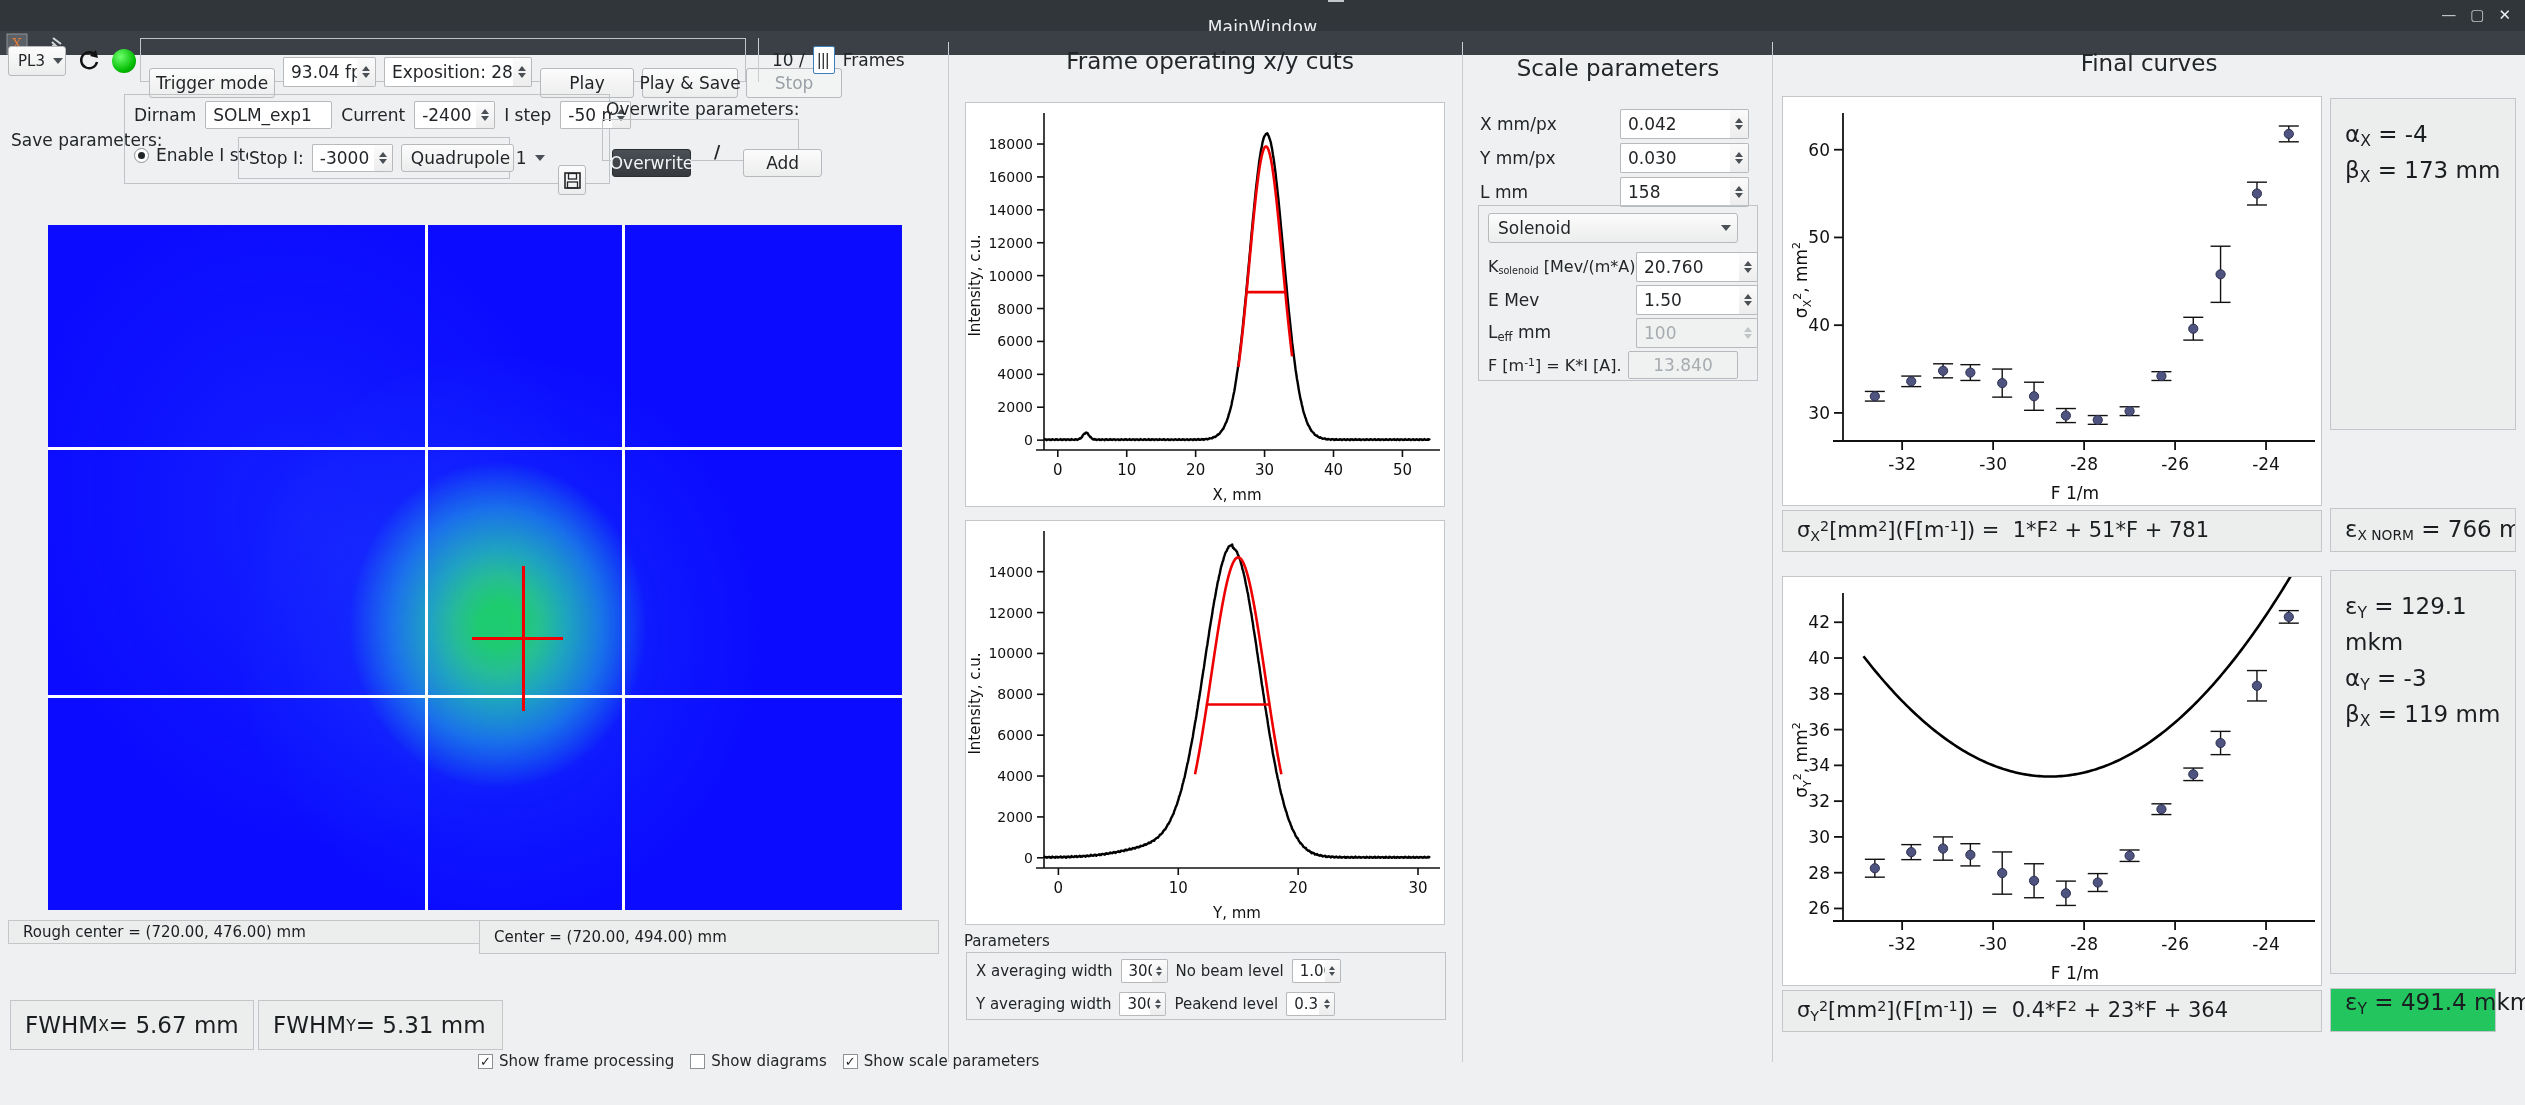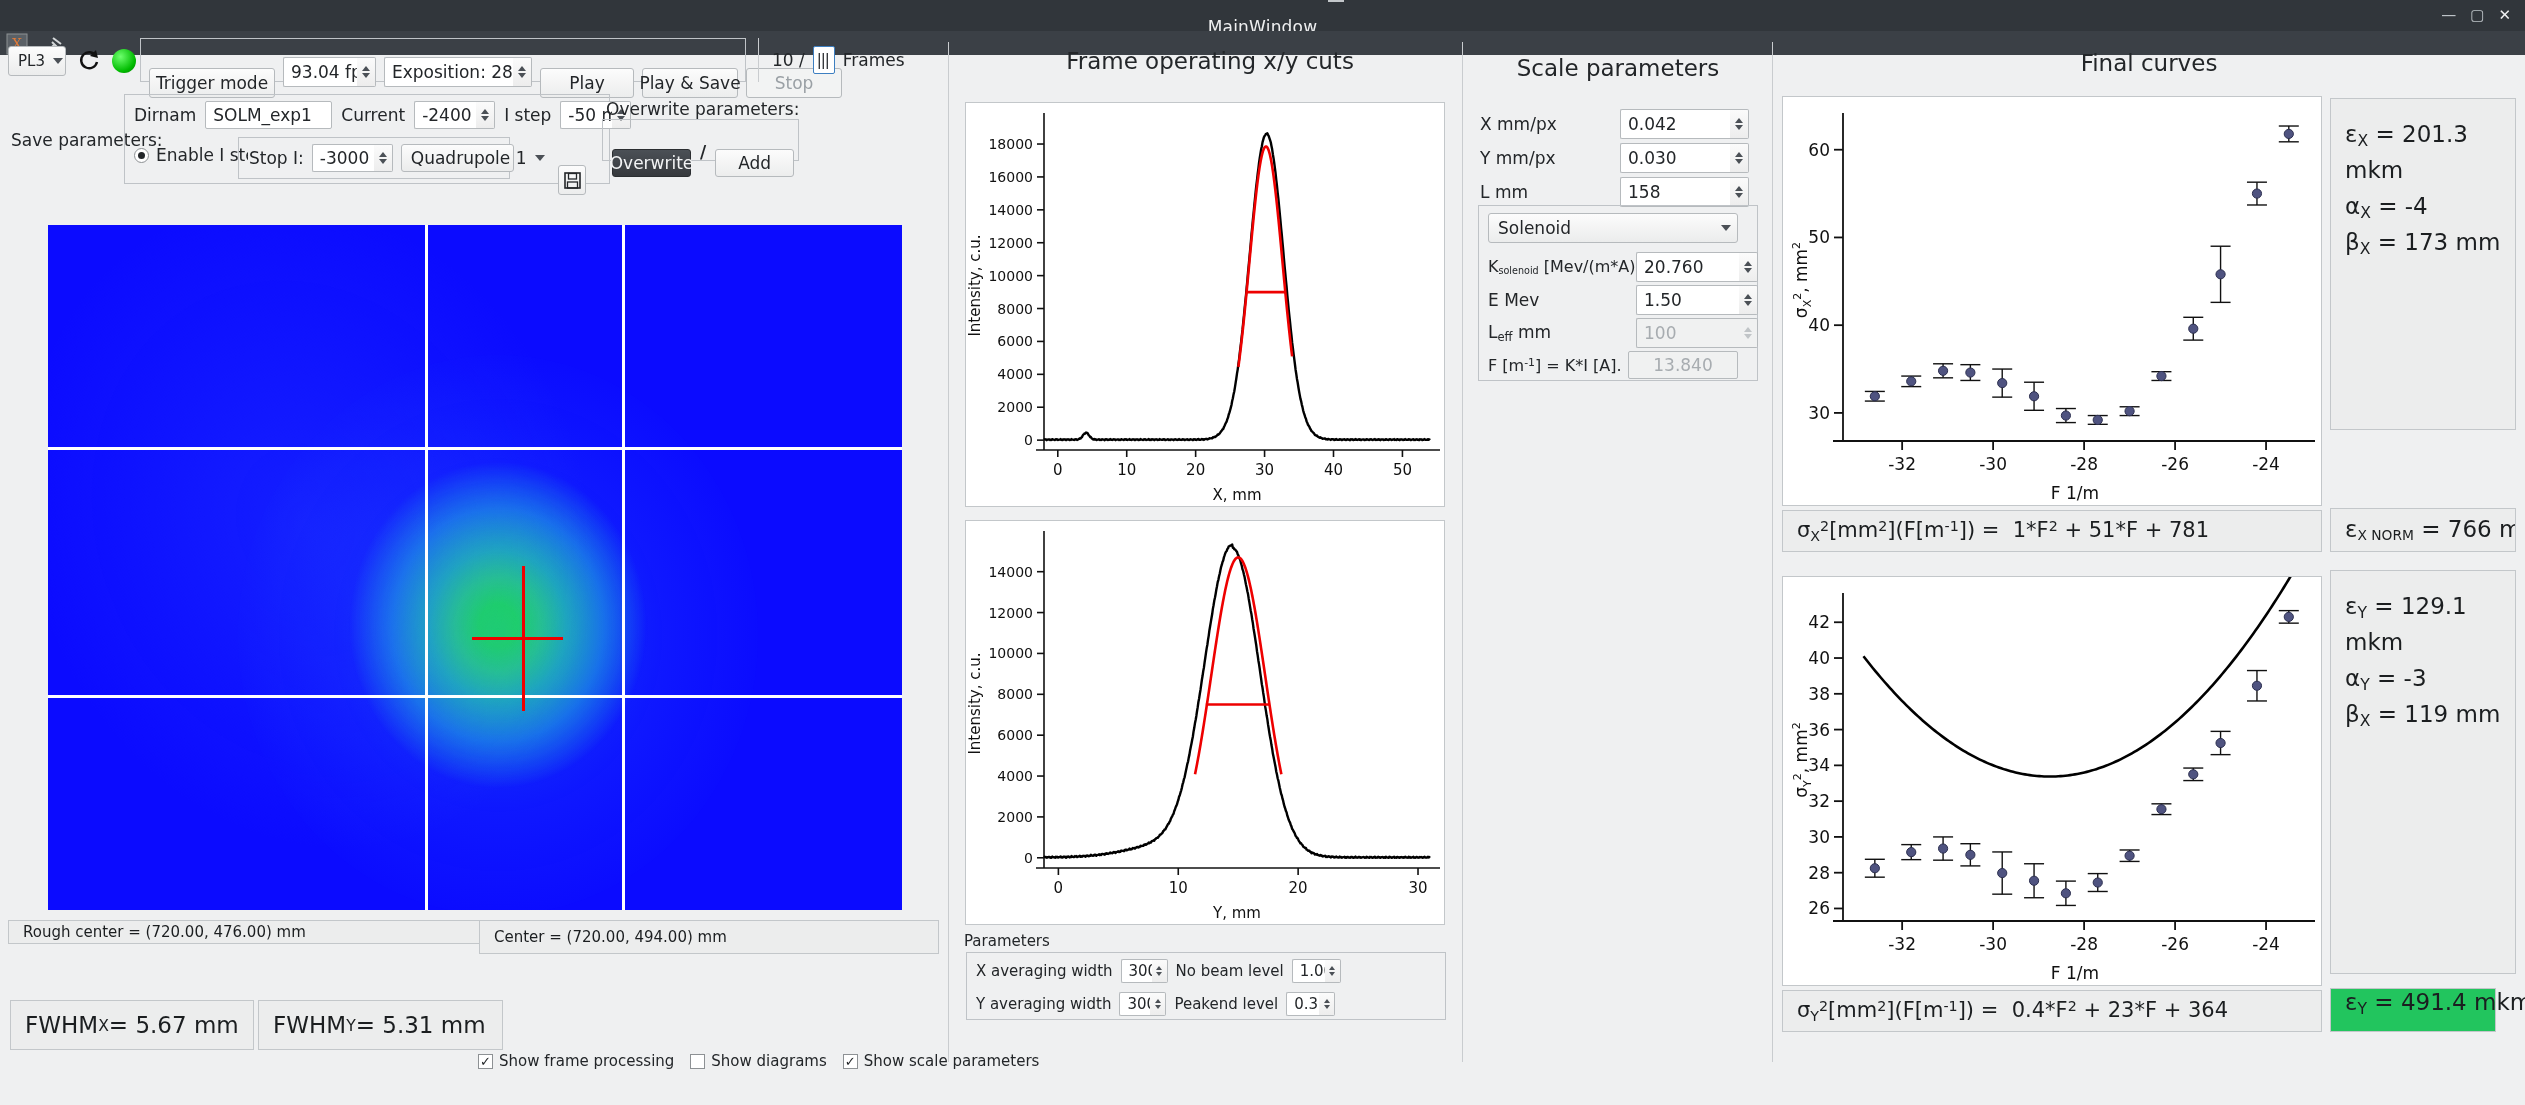--- a/index.html
+++ b/index.html
@@ -250,21 +250,21 @@
 <div class="qbtn" style="position:absolute;left:558px;top:142px;width:28px;height:30px;">
   <svg width="17" height="17" viewBox="0 0 17 17">
     <rect x="1" y="1" width="15" height="15" fill="none" stroke="#232629" stroke-width="1.6"></rect>
     <rect x="4.5" y="1.5" width="8" height="5.5" fill="none" stroke="#232629" stroke-width="1.3"></rect>
     <rect x="3.5" y="10" width="10" height="6" fill="none" stroke="#232629" stroke-width="1.3"></rect>
   </svg>
 </div>
 
 <span class="lbl" style="position:absolute;left:606px;top:99px;">Overwrite parameters:</span>
 <div class="qgroup" style="position:absolute;left:602px;top:119px;width:197px;height:42px;"></div>
-<div style="position:absolute;left:612px;top:126px;display:flex;align-items:center;gap:9px;">
+<div style="position:absolute;left:612px;top:126px;display:flex;align-items:center;gap:23px;">
   <div class="qbtn dark" style="width:79px;height:28px;">Overwrite</div>
   <span class="lbl" style="font-weight:bold;">/</span>
   <div class="qbtn" style="width:79px;height:28px;">Add</div>
 </div>
 
 <div id="beamimg">
   <div class="beam-glow" style="left:300px;top:235px;width:300px;height:330px;
               background: radial-gradient(ellipse at 50% 50%,
                 #16ff16 0%, #16ff16 9%, #24e45c 20%, #1ab9a8 32%,
                 #1470e8 50%, rgba(11,11,255,0.55) 70%, rgba(11,11,255,0) 100%);"></div>
@@ -697,21 +697,20 @@
   <span>σ<sub>X</sub><sup>2</sup>[mm<sup>2</sup>](F[m<sup>-1</sup>]) =&nbsp; 1*F<sup>2</sup> + 51*F + 781</span>
 </div>
 <div class="readout" style="position:absolute;left:1782px;top:990px;width:540px;height:42px;font-size:21px;">
   <span>σ<sub>Y</sub><sup>2</sup>[mm<sup>2</sup>](F[m<sup>-1</sup>]) =&nbsp; 0.4*F<sup>2</sup> + 23*F + 364</span>
 </div>
 
 <div class="readout" style="position:absolute;left:1328px;top:0;width:0;height:0;"></div>
 
 <div style="position:absolute;left:2330px;top:98px;width:186px;height:332px;background:#eceded;border:1px solid #c3c7ca;padding:18px 0 0 14px;">
   <div style="font-size:23px;line-height:1.55;color:#1b1e20;">
-    <div><span>ε</span><sub>X</sub><span> = 201.3 mkm</span></div>
     <div><span>α</span><sub>X</sub><span> = -4</span></div>
     <div><span>β</span><sub>X</sub><span> = 173 mm</span></div>
   </div>
 </div>
 
 <div style="position:absolute;left:2330px;top:508px;width:186px;height:44px;background:#eceded;border:1px solid #c3c7ca;display:flex;align-items:center;padding-left:14px;overflow:hidden;">
   <span style="font-size:23px;color:#1b1e20;white-space:nowrap;"><span>ε</span><sub style="font-size:.6em;">X NORM</sub><span> = 766 mkm</span></span>
 </div>
 
 <div style="position:absolute;left:2330px;top:570px;width:186px;height:404px;background:#eceded;border:1px solid #c3c7ca;padding:18px 0 0 14px;">

